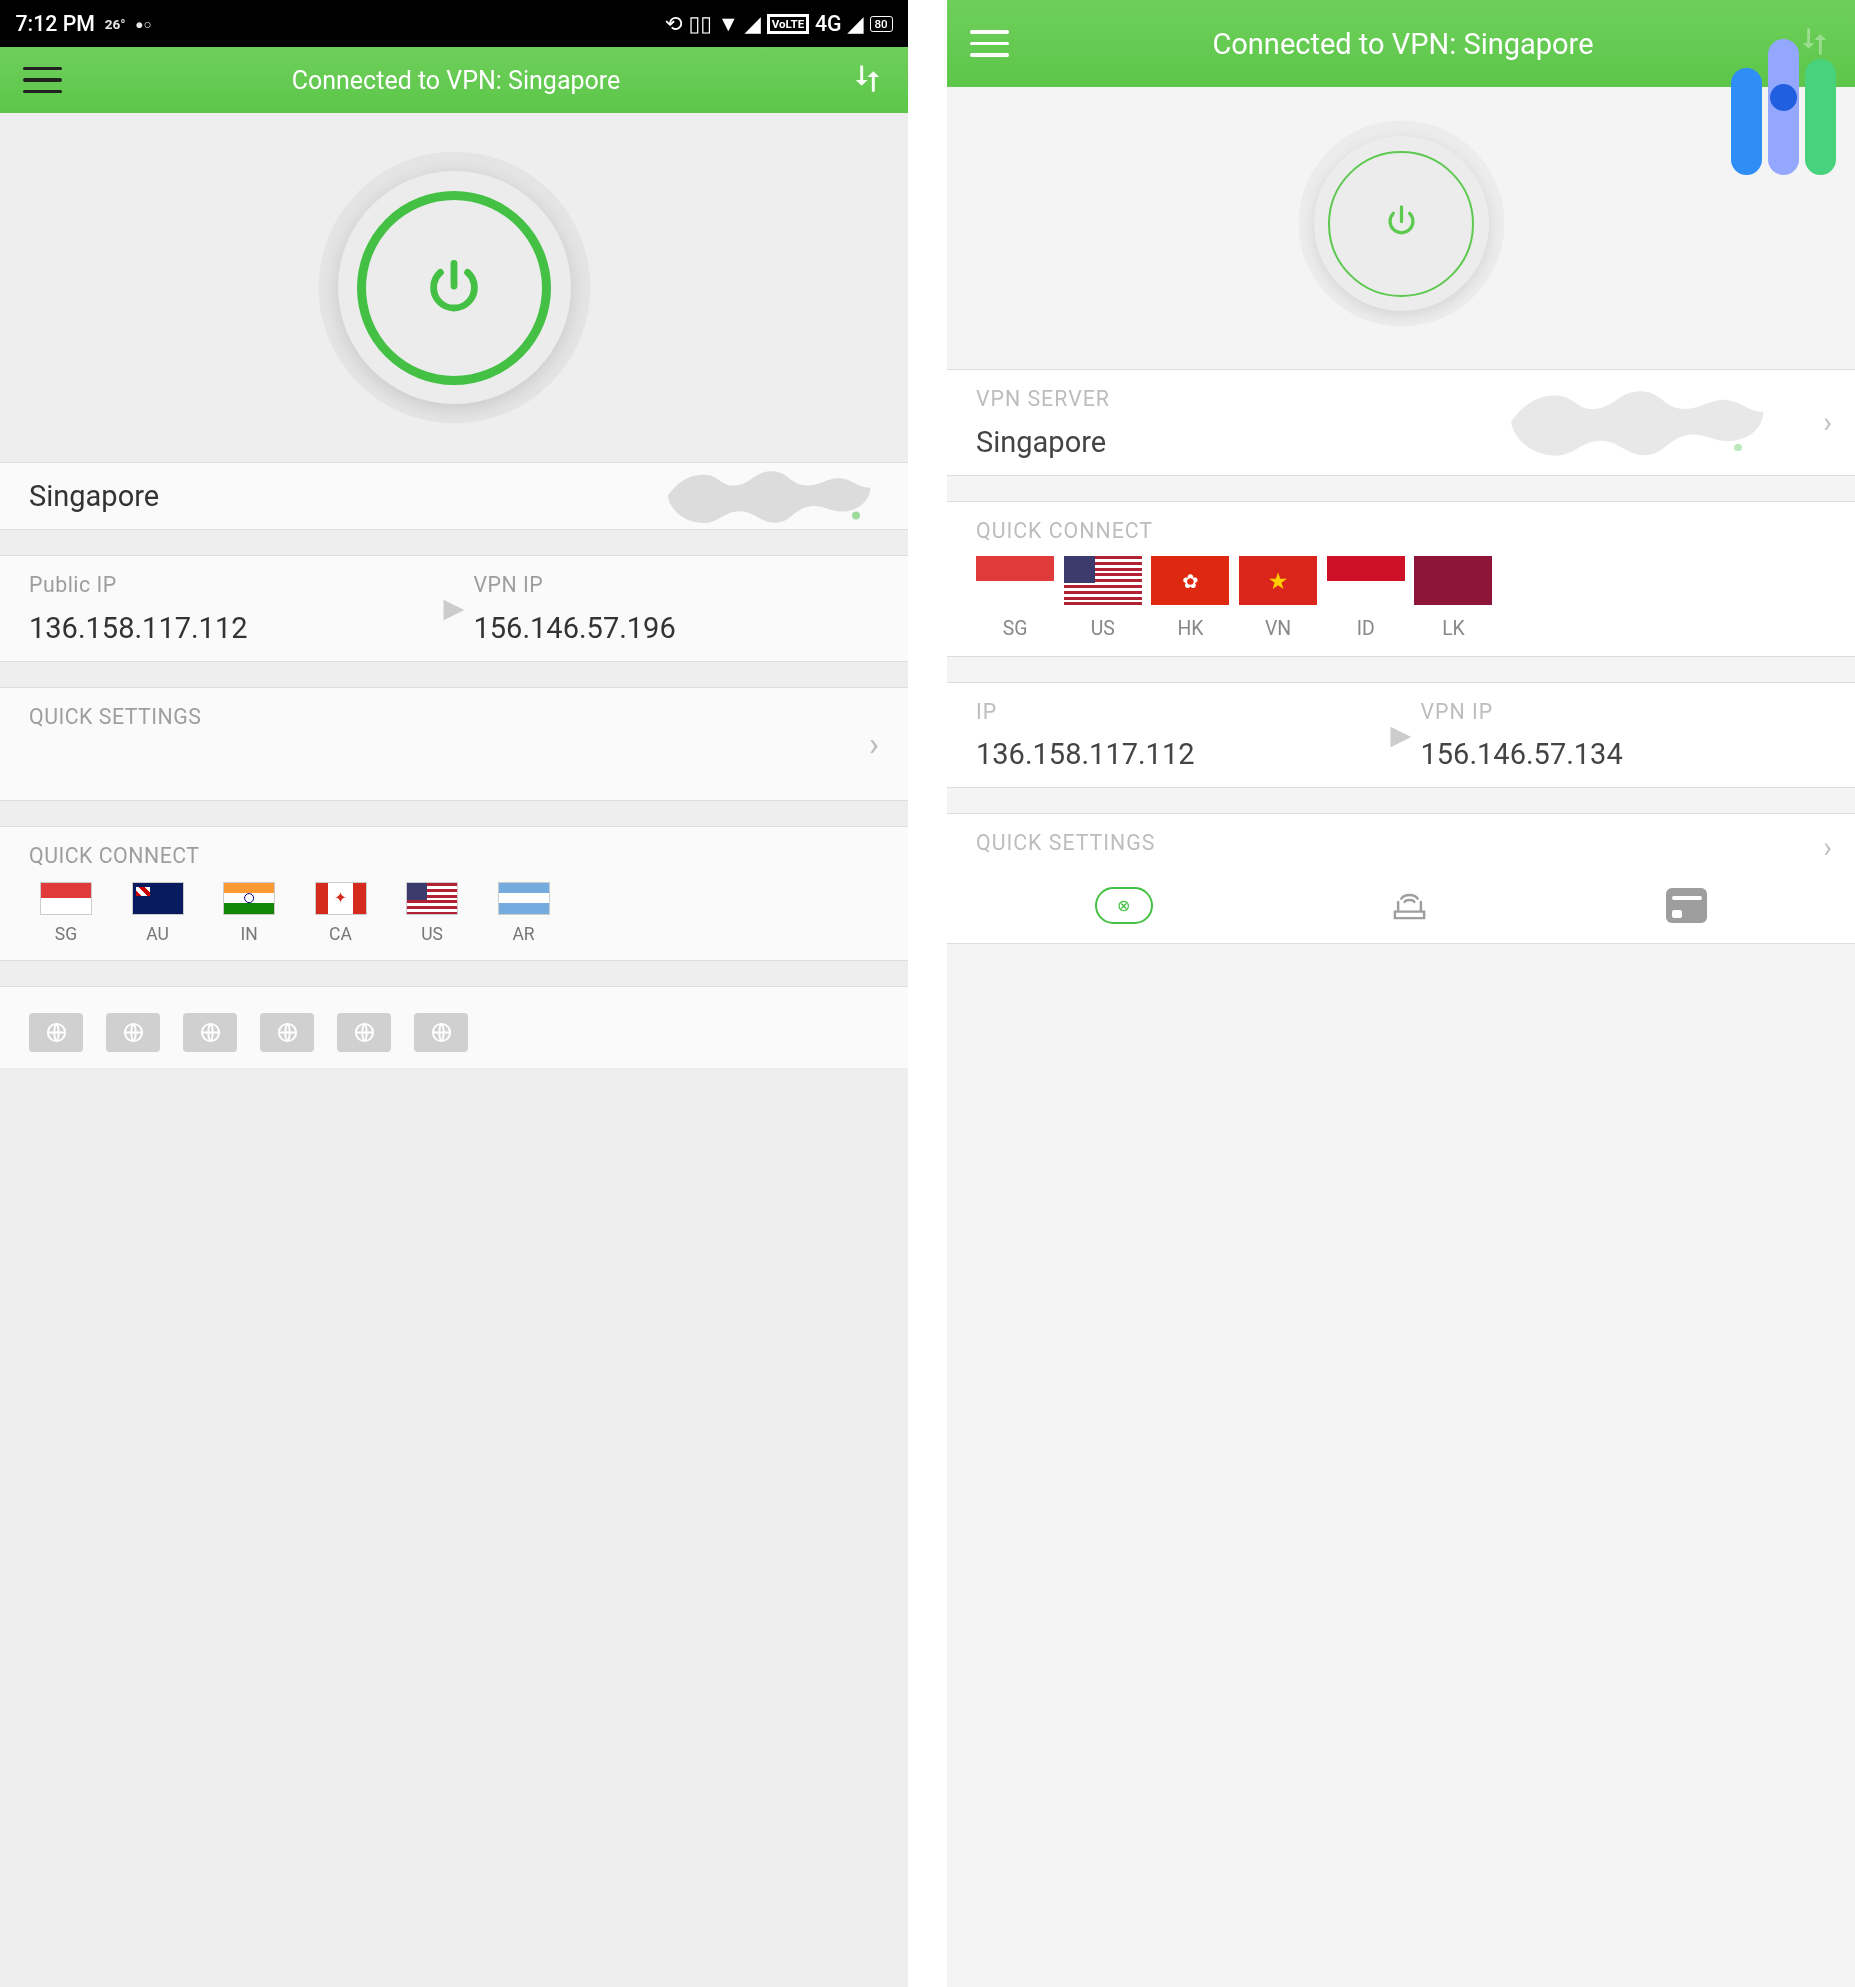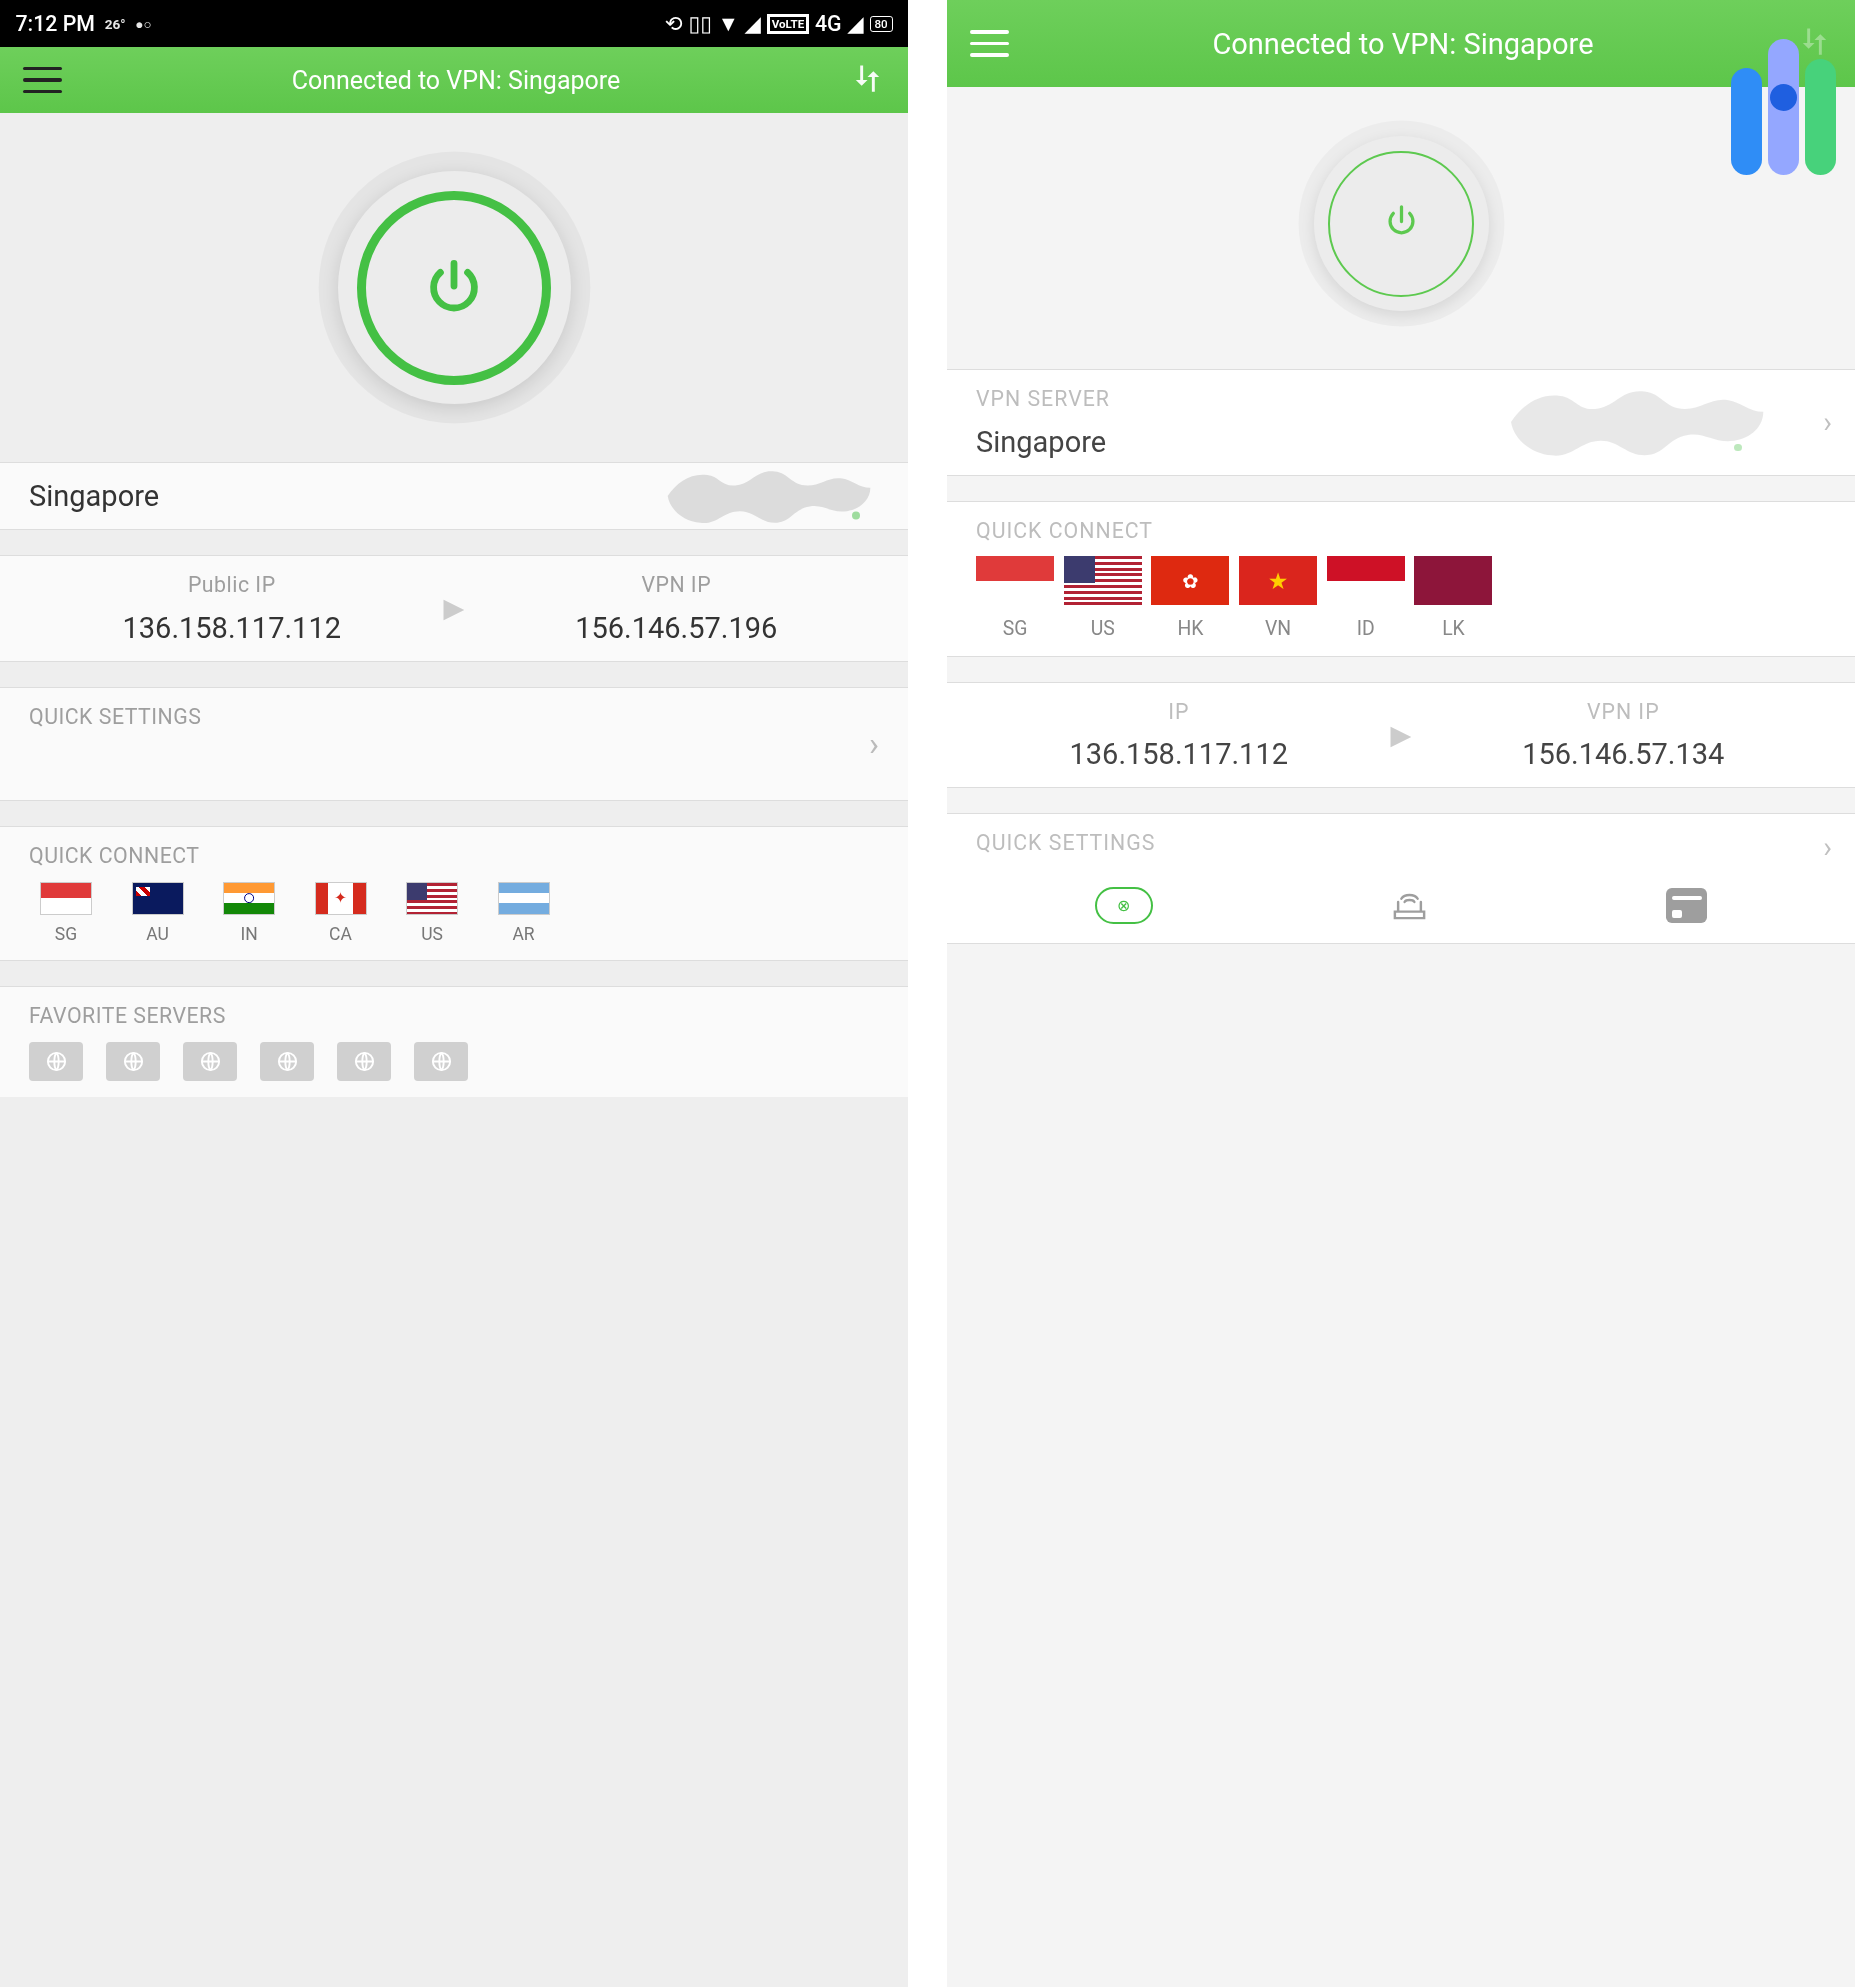--- a/index.html
+++ b/index.html
@@ -106,21 +106,21 @@
   .phone-ios .label { color:#bdbdbd; font-size:21.3px; font-weight:400; letter-spacing:1px;}
   .value { font-size:29px; color:#333; }
   .phone-ios .value { font-size:29px; color:#444; }
   .world-map {
     position:absolute; right:19.4px; top:50%; transform:translateY(-50%);
     width:233px; height:97px; opacity:.5;
   }
   .phone-ios .world-map { width:291px; height:116px; right:68px; opacity:.35; }
   .world-map svg { width:100%; height:100%; fill:#bfbfbf; }
   .dot { position:absolute; width:7.8px;height:7.8px;background:#44c044;border-radius:50%; right:29px; bottom:25px;}
-  .ip-row { display:flex; align-items:center;text-align:center; }
+  .ip-row { display:flex; align-items:center; }
   .ip-col { flex:1; }
   .ip-arrow { width:39px; display:flex; justify-content:center; color:#ccc; font-size:27px;}
   .chevron { position:absolute; right:29px; top:50%; transform:translateY(-50%); color:#bbb; font-size:33px;}
   .flags-row { display:flex; gap:17.5px; margin-top:5.8px; flex-wrap:wrap;}
   .flag-item { display:flex; flex-direction:column; align-items:center; width:74px; cursor:pointer;}
   .phone-ios .flag-item { width:78px; }
   .flag { width:52px; height:33px; border:1px solid #ccc; display:flex; flex-direction:column; overflow:hidden; position:relative;}
   .phone-ios .flag { width:78px; height:49px; border:none;}
   .flag-code { font-size:17.5px; color:#777; margin-top:9.7px;}
   .phone-ios .flag-code { font-size:19.4px; color:#888; margin-top:11.6px;}
@@ -285,21 +285,20 @@
               <div class="b1"></div>
               <div class="b2"></div>
               <div class="b3"></div>
             </div>
             <div class="flag-code">AR</div>
           </div>
       </div>
     </div>
 
     <div class="section" style="border-bottom:none;">
-      <div class="label">FAVORITE SERVERS</div>
       <div class="fav-row">
         <div class="fav-slot">
             <svg viewBox="0 0 24 24">
               <circle cx="12" cy="12" r="9" fill="none" stroke="#fff" stroke-width="2"></circle>
               <path d="M3 12h18M12 3c3 3 3 15 0 18M12 3c-3 3-3 15 0 18" stroke="#fff" stroke-width="2" fill="none"></path>
             </svg>
           </div>
         <div class="fav-slot">
             <svg viewBox="0 0 24 24">
               <circle cx="12" cy="12" r="9" fill="none" stroke="#fff" stroke-width="2"></circle>

